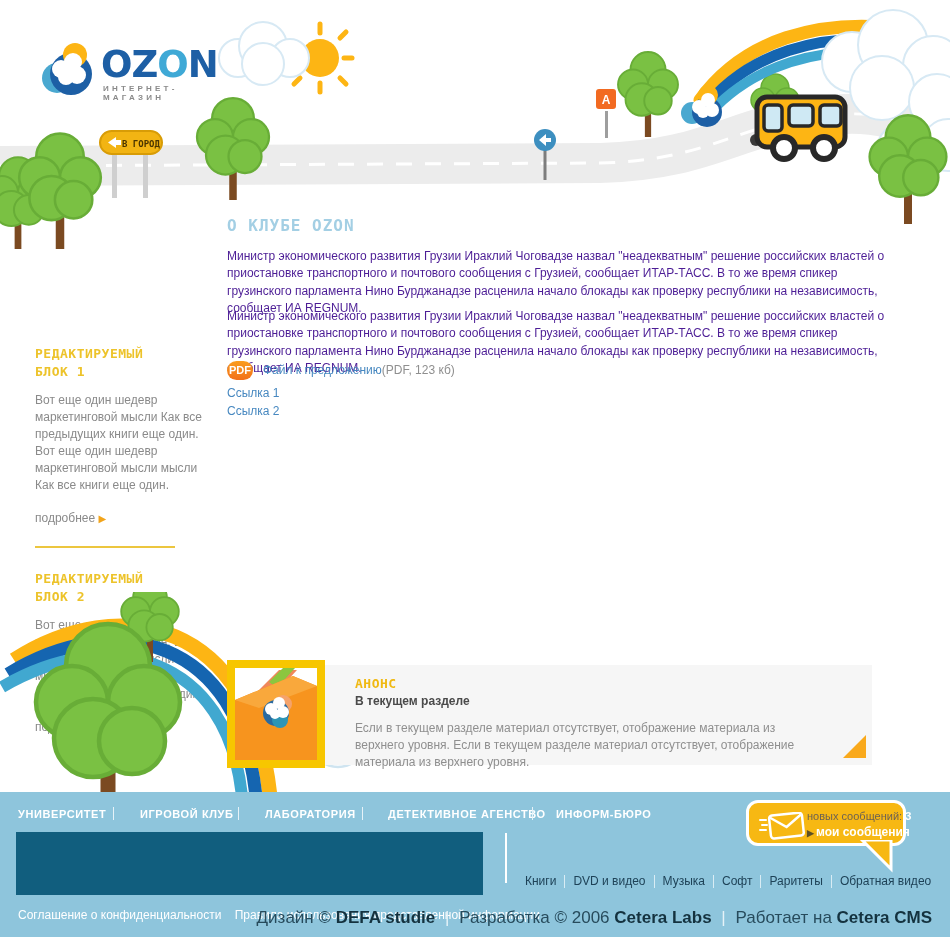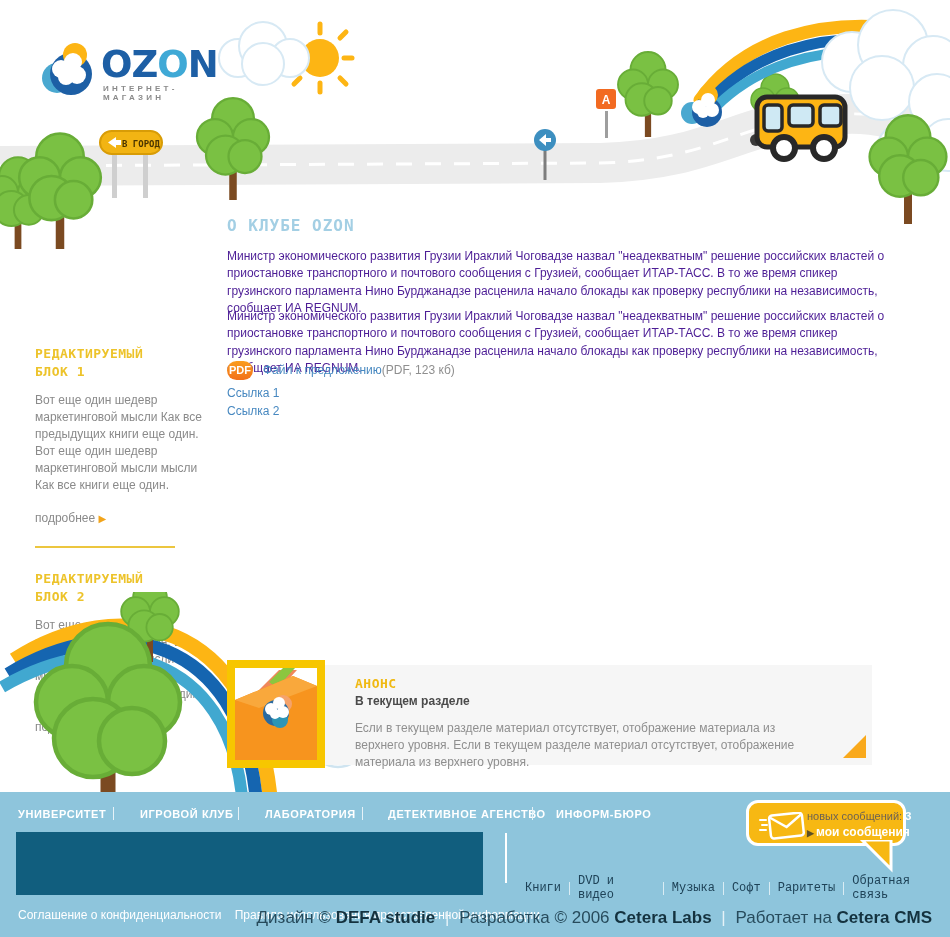--- a/index.html
+++ b/index.html
@@ -47,21 +47,21 @@
   .ann-corner{left:843px;top:735px;width:0;height:0;border-left:23px solid transparent;
               border-bottom:23px solid #f9a91c;}
 
   
   .footer{left:0;top:792px;width:950px;height:145px;background:#8ec5dc;}
   .fnav-item{position:absolute;top:16px;font-weight:bold;font-size:11px;color:#fff;
              letter-spacing:.6px;font-family:"Liberation Sans",sans-serif;cursor:pointer;text-decoration:none;}
   .fnav-sep{position:absolute;top:15px;width:1px;height:13px;background:#e6f2f8;}
   .teal-box{position:absolute;left:16px;top:40px;width:467px;height:63px;background:#115e7e;}
   .vline{position:absolute;left:505px;top:41px;width:2px;height:50px;background:#fff;}
-  .flinks{position:absolute;left:525px;top:82px;font-size:12px;color:#1e4257;display:flex;align-items:center;font-family:Liberation Mono, monospace;}
+  .flinks{position:absolute;left:525px;top:82px;font-size:12px;color:#1e4257;display:flex;align-items:center;}
   .flinks a{color:#1e4257;text-decoration:none;cursor:pointer;}
   .flinks .sep{width:1px;height:13px;background:#d9ecf4;margin:0 8px;}
   .legal{position:absolute;left:18px;top:116px;font-size:12px;color:#fff;}
   .legal a{color:#fff;text-decoration:none;margin-right:10px;cursor:pointer;}
   .credits{position:absolute;right:18px;top:116px;font-size:17px;color:#274b5c;white-space:nowrap;}
   .credits b{color:#14323f;cursor:pointer;}
   .credits .sep{color:#e6f2f8;margin:0 5px;}
 
   
   .bubble{position:absolute;left:746px;top:8px;width:160px;height:46px;background:#f7b813;
@@ -292,21 +292,21 @@
       <a>Книги</a>
         <span class="sep"></span>
       <a>DVD и видео</a>
         <span class="sep"></span>
       <a>Музыка</a>
         <span class="sep"></span>
       <a>Софт</a>
         <span class="sep"></span>
       <a>Раритеты</a>
         <span class="sep"></span>
-      <a>Обратная связь</a>
+      <a>Обратная видео</a>
     </div>
 
     <div class="legal">
       <a>Соглашение о конфиденциальности</a>
       <a>Правила использования представленной информации</a>
     </div>
 
     <div class="credits">
       <span>Дизайн ©</span>
       <b>DEFA studie</b>

